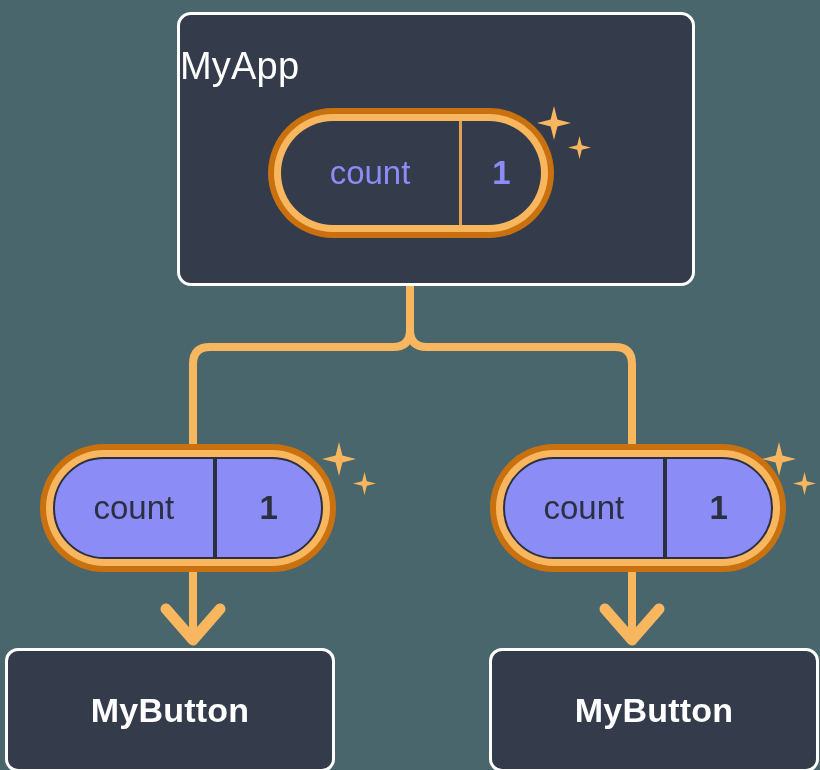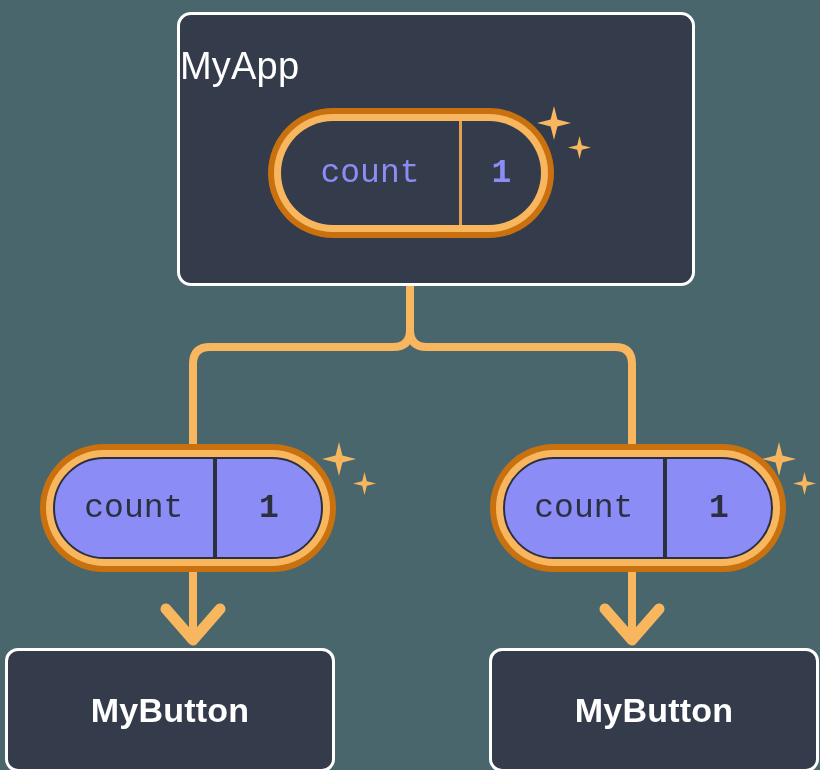--- a/index.html
+++ b/index.html
@@ -69,21 +69,20 @@
   .button-card .card-title {
     font-size: 34px;
     font-weight: 700;
   }
   #button-left  { left: 5px;   top: 648px; }
   #button-right { left: 489px; top: 648px; }
 
   
   .pill-wrap {
     position: absolute;
-    font-family: Liberation Mono, monospace;
   }
   .pill {
     position: relative;
     box-sizing: border-box;
     width: 100%;
     height: 100%;
     border-radius: 999px;
     background: #c9710f;              
     padding: 6px;
     display: block;

